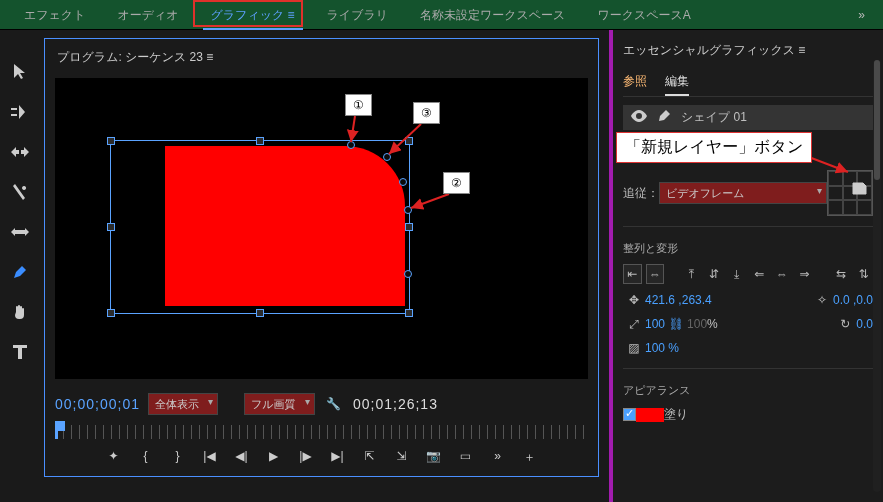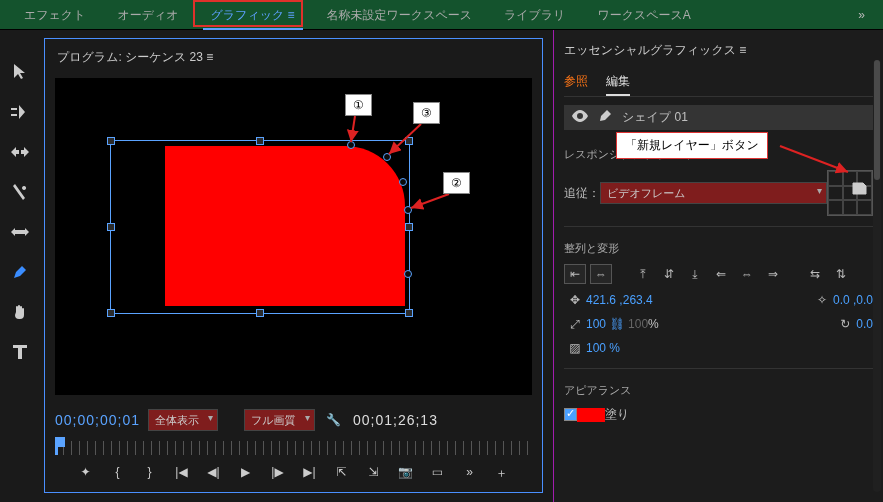--- a/index.html
+++ b/index.html
@@ -64,21 +64,21 @@
   }
   .tool {
     width:24px;height:24px;
     display:flex;align-items:center;justify-content:center;
     color:#c0c0c0;
     cursor:pointer;
   }
   .tool.active svg path { fill:#3a8dff;}
   .program {
     flex:1;
-    padding:8px 10px 9px 4px;
+    padding:8px 10px 25px 4px;
     display:flex;flex-direction:column;
   }
   .program-frame {
     border:1px solid #4a8fff;
     padding:6px 10px 10px 10px;
     flex:1;
     display:flex;flex-direction:column;
   }
   .panel-title {
     font-size:12px;
@@ -151,30 +151,30 @@
     height:14px;margin-top:10px;
     background:
       linear-gradient(90deg,#5aa3ff 3px,transparent 3px) left/100% 100% no-repeat,
       repeating-linear-gradient(90deg,#555 0 1px,transparent 1px 8px);
     position:relative;
   }
   .ruler::before{content:"";position:absolute;left:0;top:-4px;width:10px;height:10px;background:#5aa3ff;}
 
   
   .right {
-    width:330px;
+    width:274px;
     background:#1c1c1c;
-    border-left:1px solid #a21caf;
+    border-left:4px solid #a21caf;
     padding:8px 10px;
     position:relative;
     overflow:hidden;
   }
   .right .panel-title{padding:4px 0 10px 0;}
   .subtabs{display:flex;gap:18px;border-bottom:1px solid #333;margin-bottom:8px;}
-  .subtab{padding:4px 0;color:#f97316;cursor:pointer;}
+  .subtab{padding:4px 0;color:#fdba74;cursor:pointer;}
   .subtab.active{color:#ddd;border-bottom:2px solid #ddd;}
   .layer-row{
     display:flex;align-items:center;gap:10px;
     background:#343434;padding:4px 8px;margin-bottom:17px;
   }
   .section-title{color:#aaa;font-size:11px;margin:14px 0 8px 0;}
   .row{display:flex;align-items:center;gap:0;margin:4px 0;}
   .val{color:#4aa0ff;font-size:12px;}
   .iconbtn{width:22px;height:20px;display:inline-flex;align-items:center;justify-content:center;color:#bbb;border:1px solid transparent;}
   .iconbtn.boxed{border:1px solid #555;background:#262626;}
@@ -183,36 +183,36 @@
   .pin-box{width:46px;height:46px;border:1px solid #555;display:grid;grid-template-columns:1fr 1fr 1fr;grid-template-rows:1fr 1fr 1fr;}
   .pin-box span{border:1px solid #444;}
   .cb{appearance:none;width:13px;height:13px;border:1px solid #888;background:#2a2a2a;display:inline-block;position:relative;}
   .cb:checked{background:#4aa0ff;}
   .cb:checked::after{content:"✓";position:absolute;top:-2px;left:1px;color:#fff;font-size:11px;}
   .swatch{width:28px;height:14px;display:inline-block;}
   .newlayer-btn{position:absolute;right:14px;top:150px;color:#bbb;cursor:pointer;}
   .callout-right{
     position:absolute; top:132px; left:616px;
     background:#fff;border:1px solid #d33;color:#000;
-    padding:4px 8px;font-size:12px;z-index:10;
+    padding:4px 8px;font-size:16px;z-index:10;
   }
   .scrollbar{position:absolute;right:2px;top:30px;bottom:10px;width:8px;background:#202020;border-radius:4px;}
   .scrollbar .thumb{position:absolute;left:1px;right:1px;top:0;height:120px;background:#4a4a4a;border-radius:4px;}
 </style>
 </head>
 <body>
 
 <div class="tabs">
   <div class="tab">エフェクト</div>
   <div class="tab">オーディオ</div>
   <div class="tab active">
     <span>グラフィック</span>&nbsp;≡
   </div>
+  <div class="tab">ライブラリ</div>
   <div class="tab">名称未設定ワークスペース</div>
-  <div class="tab">ライブラリ</div>
   <div class="tab">ワークスペースA</div>
   <div class="overflow-btn">»</div>
 </div>
 <div class="highlight-box" style="left:193px;top:0px;width:110px;height:27px;"></div>
 
 <div class="main">
 
   <div class="toolbar-left">
     <div class="tool">
       <svg width="14" height="16" viewBox="0 0 14 16">

